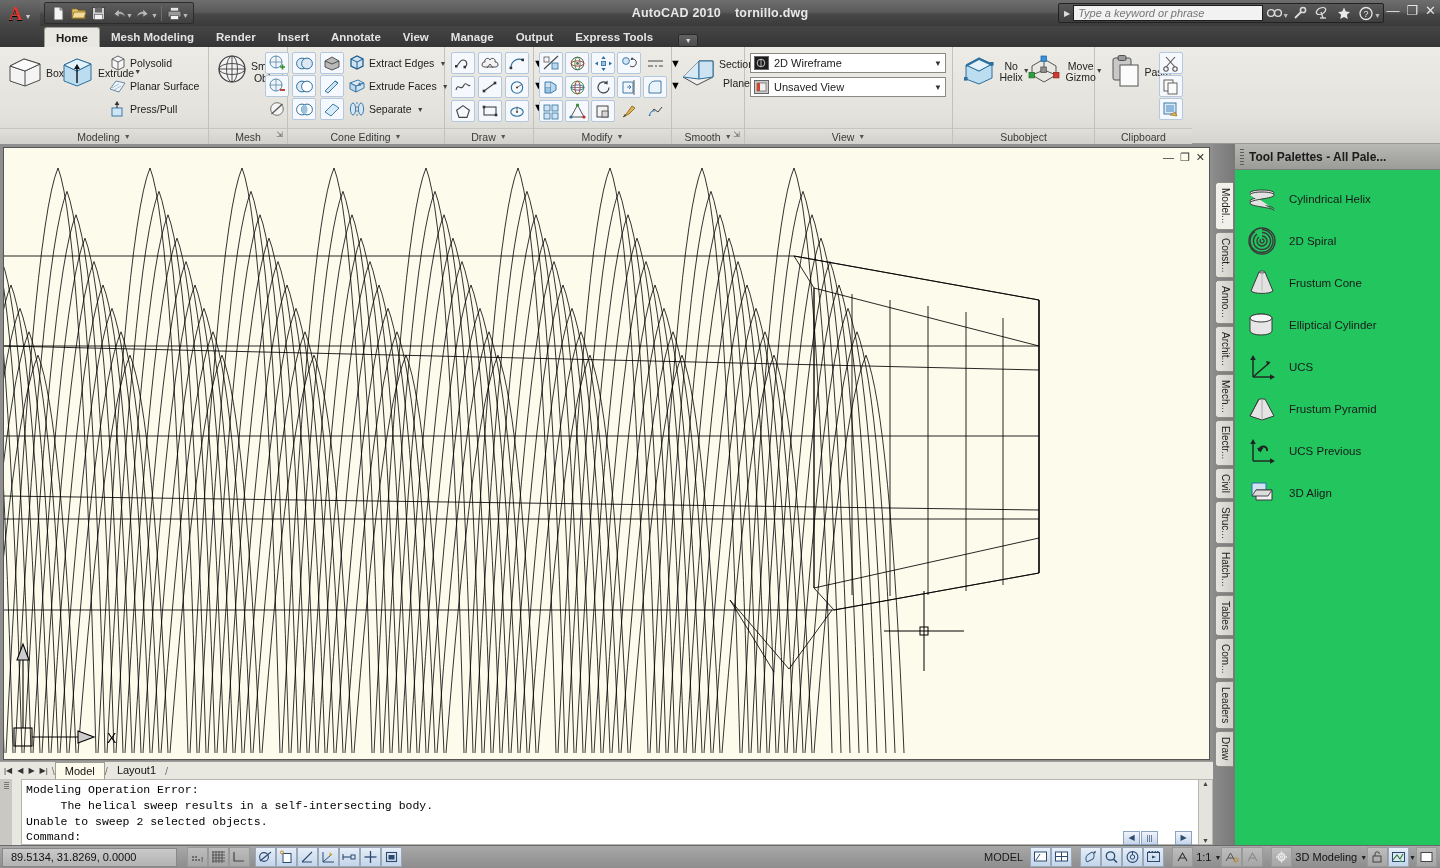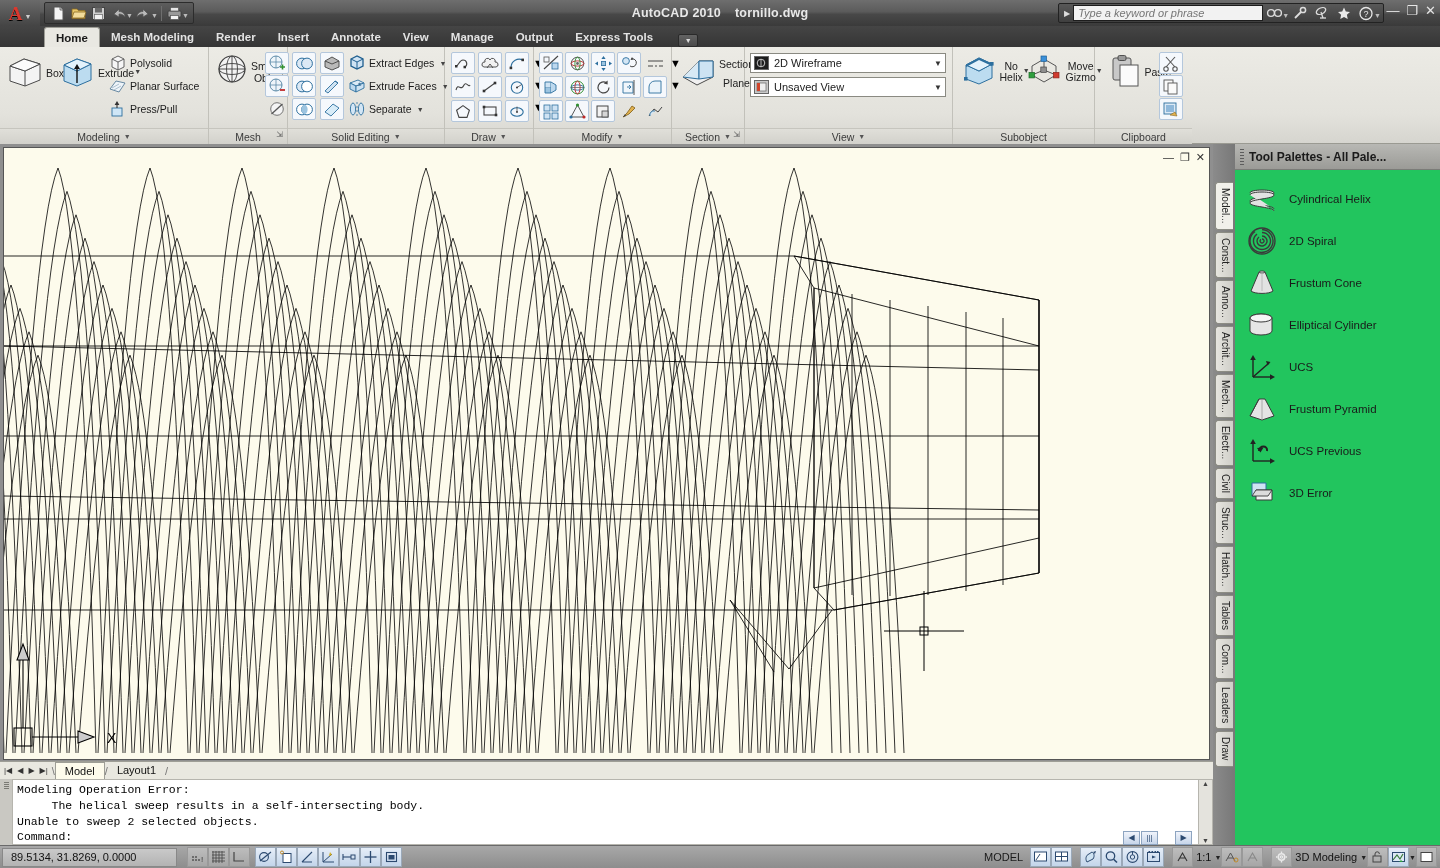--- a/index.html
+++ b/index.html
@@ -235,20 +235,21 @@
   .cmd-dots { width: 5px; height: 7px; background:
      repeating-linear-gradient(to bottom,#7a7a74 0 1px,transparent 1px 2px); }
   .cmd-text {
     flex: 1; background: #ffffff;
     font-family: "Liberation Mono", monospace;
     font-size: 11.5px; color: #000;
     padding: 2px 4px; line-height: 15.8px;
     border: 1px solid #b6b5ae;
     overflow: hidden;
     white-space: pre;
+    margin-left: 9px;
   }
   .cmd-scroll {
     width: 14px; background: #e4e3dd; border: 1px solid #b6b5ae; border-left: none;
     display: flex; flex-direction: column; justify-content: space-between; align-items: center;
   }
   .sbtn { font-size: 7px; color: #444; }
   .cmd-hscroll {
     position: absolute; right: 0; bottom: 0; width: 90px; height: 15px;
     display: flex; align-items: center; gap: 1px;
   }
@@ -585,21 +586,21 @@
                   <ellipse cx="13" cy="9" rx="2.6" ry="6" fill="#d3e6f5" stroke="#2d6f9e" stroke-width=".9"></ellipse>
                   <line x1="9" y1="2" x2="9" y2="16" stroke="#2d6f9e" stroke-width=".8" stroke-dasharray="2 2"></line>
                 </svg>
             </span>
             <span class="lbl">Separate</span>
             <span class="dd">▼</span>
           </div>
         </div>
       </div>
       <div class="panel-title">
-        <span>Solid Editing</span>
+        <span>Cone Editing</span>
         <span class="pcaret">▼</span>
       </div>
     </div>
 
     <div class="panel" style="width:89px">
       <div class="panel-body" style="padding-left:6px">
         <div style="display:grid; grid-template-columns:repeat(3,26px); grid-auto-rows:23px; gap:1px; padding-top:2px;">
           <div class="gbtn framed">
             <svg width="18" height="14" viewBox="0 0 18 14">
                 <path d="M2 10 C5 10 5 4 9 4 C13 4 14 9 11 11" fill="none" stroke="#444" stroke-width="1.1"></path>
@@ -799,21 +800,21 @@
             <svg width="42" height="36" viewBox="0 0 42 36">
                 <path d="M6 22 L22 6 L36 6 L36 22 L20 30 Z" fill="#f0f0f0" stroke="#4a4a4a" stroke-width="1"></path>
                 <path d="M22 6 L22 24 L6 22" fill="#d7e9f5" stroke="#2d6f9e" stroke-width="1"></path>
                 <path d="M22 6 L36 6 L36 22 L22 24 Z" fill="#cde3f3" stroke="#2d6f9e" stroke-width="1"></path>
               </svg>
           </span>
           <span class="lbl" style="line-height:19px">Section Plane</span>
         </div>
       </div>
       <div class="panel-title">
-        <span>Section</span>
+        <span>Smooth</span>
         <span class="pcaret">▼</span>
         <span class="pdiag">⇲</span>
       </div>
     </div>
 
     <div class="panel" style="width:208px">
       <div class="panel-body" style="padding:0">
         <div class="viewctrl">
           <div class="combo">
             <span class="cswatch" style="background:#1d1d1d">
@@ -1205,21 +1206,21 @@
         </div>
 
         <div class="pal-item">
           <span class="pal-icon">
             <svg width="32" height="28" viewBox="0 0 32 28">
                 <path d="M6 4 h14 v13 h-14 Z" fill="#cfe3f3" stroke="#2d6f9e" stroke-width="1"></path>
                 <path d="M10 11 h16 v10 h-16 Z" fill="#f0f0f0" stroke="#3a3a3a" stroke-width="1"></path>
                 <path d="M10 11 L6 17 L22 17 L26 11 Z" fill="#dcdcdc" stroke="#3a3a3a" stroke-width=".9"></path>
               </svg>
           </span>
-          <span class="plbl">3D Error</span>
+          <span class="plbl">3D Align</span>
         </div>
 
       </div>
     </div>
   </div>
 
   <div class="cmdarea">
     <div class="cmd-grip">
         <span class="cmd-dots"></span>
       </div>

